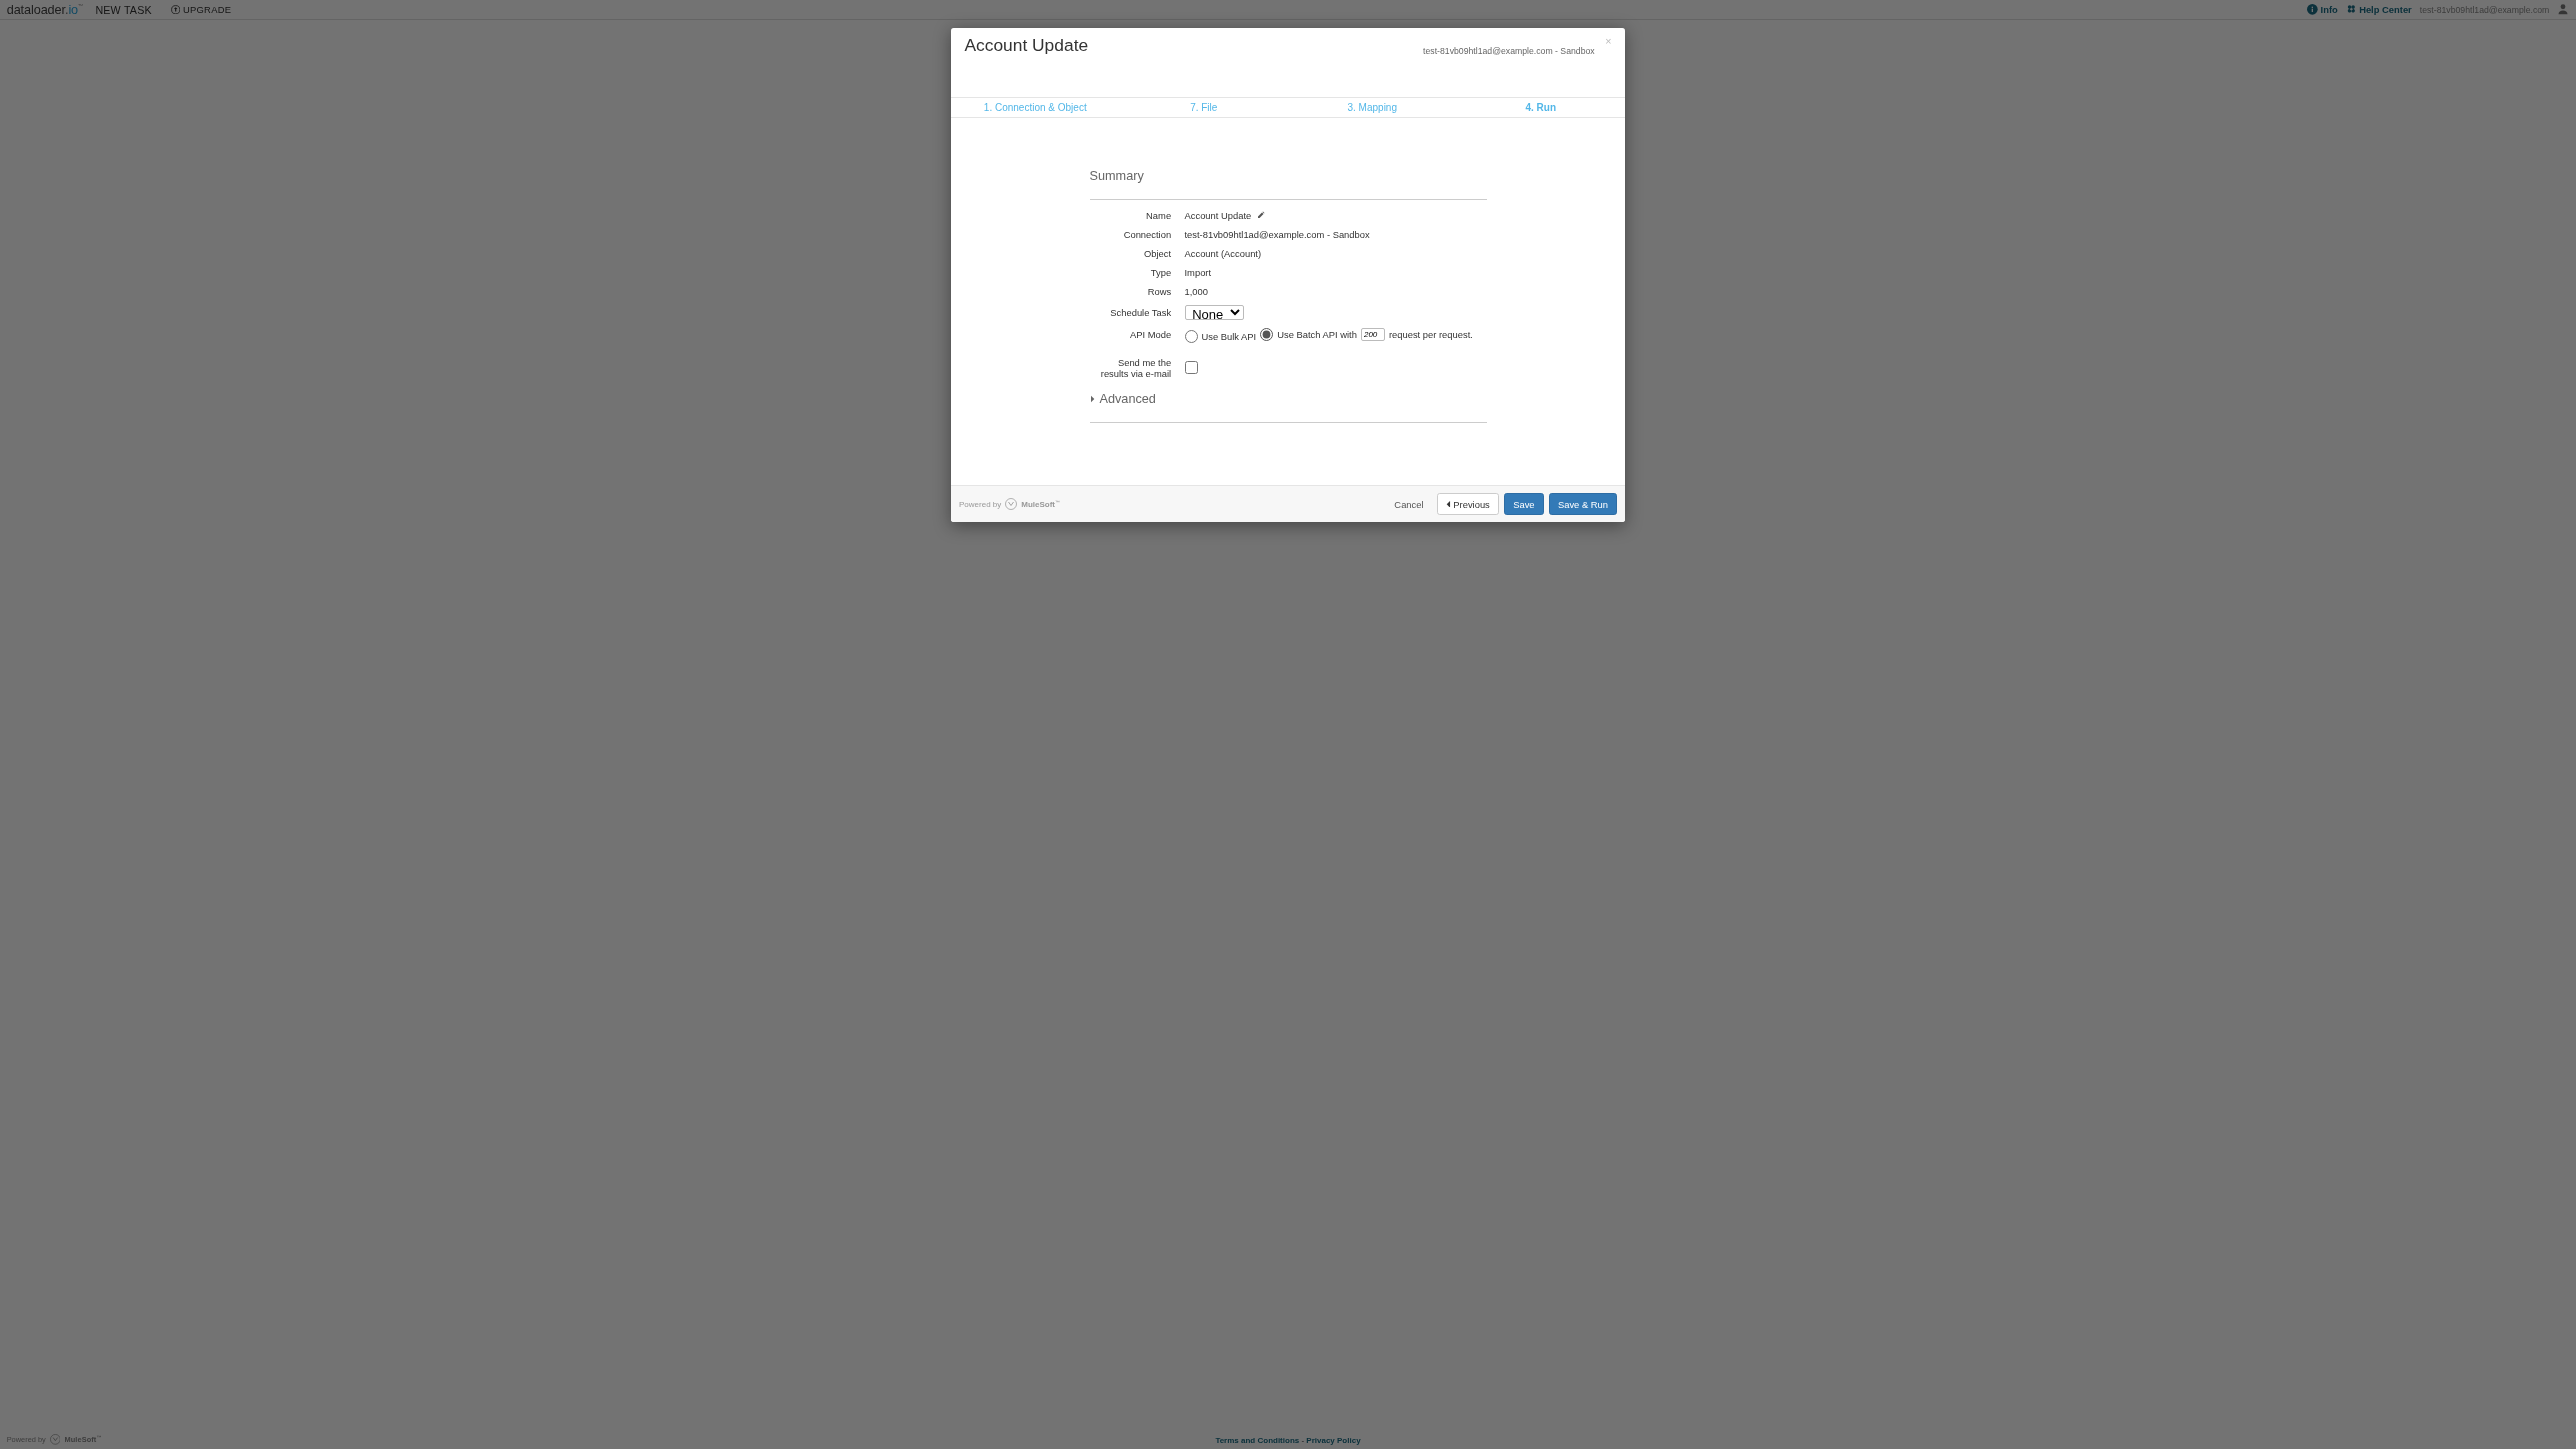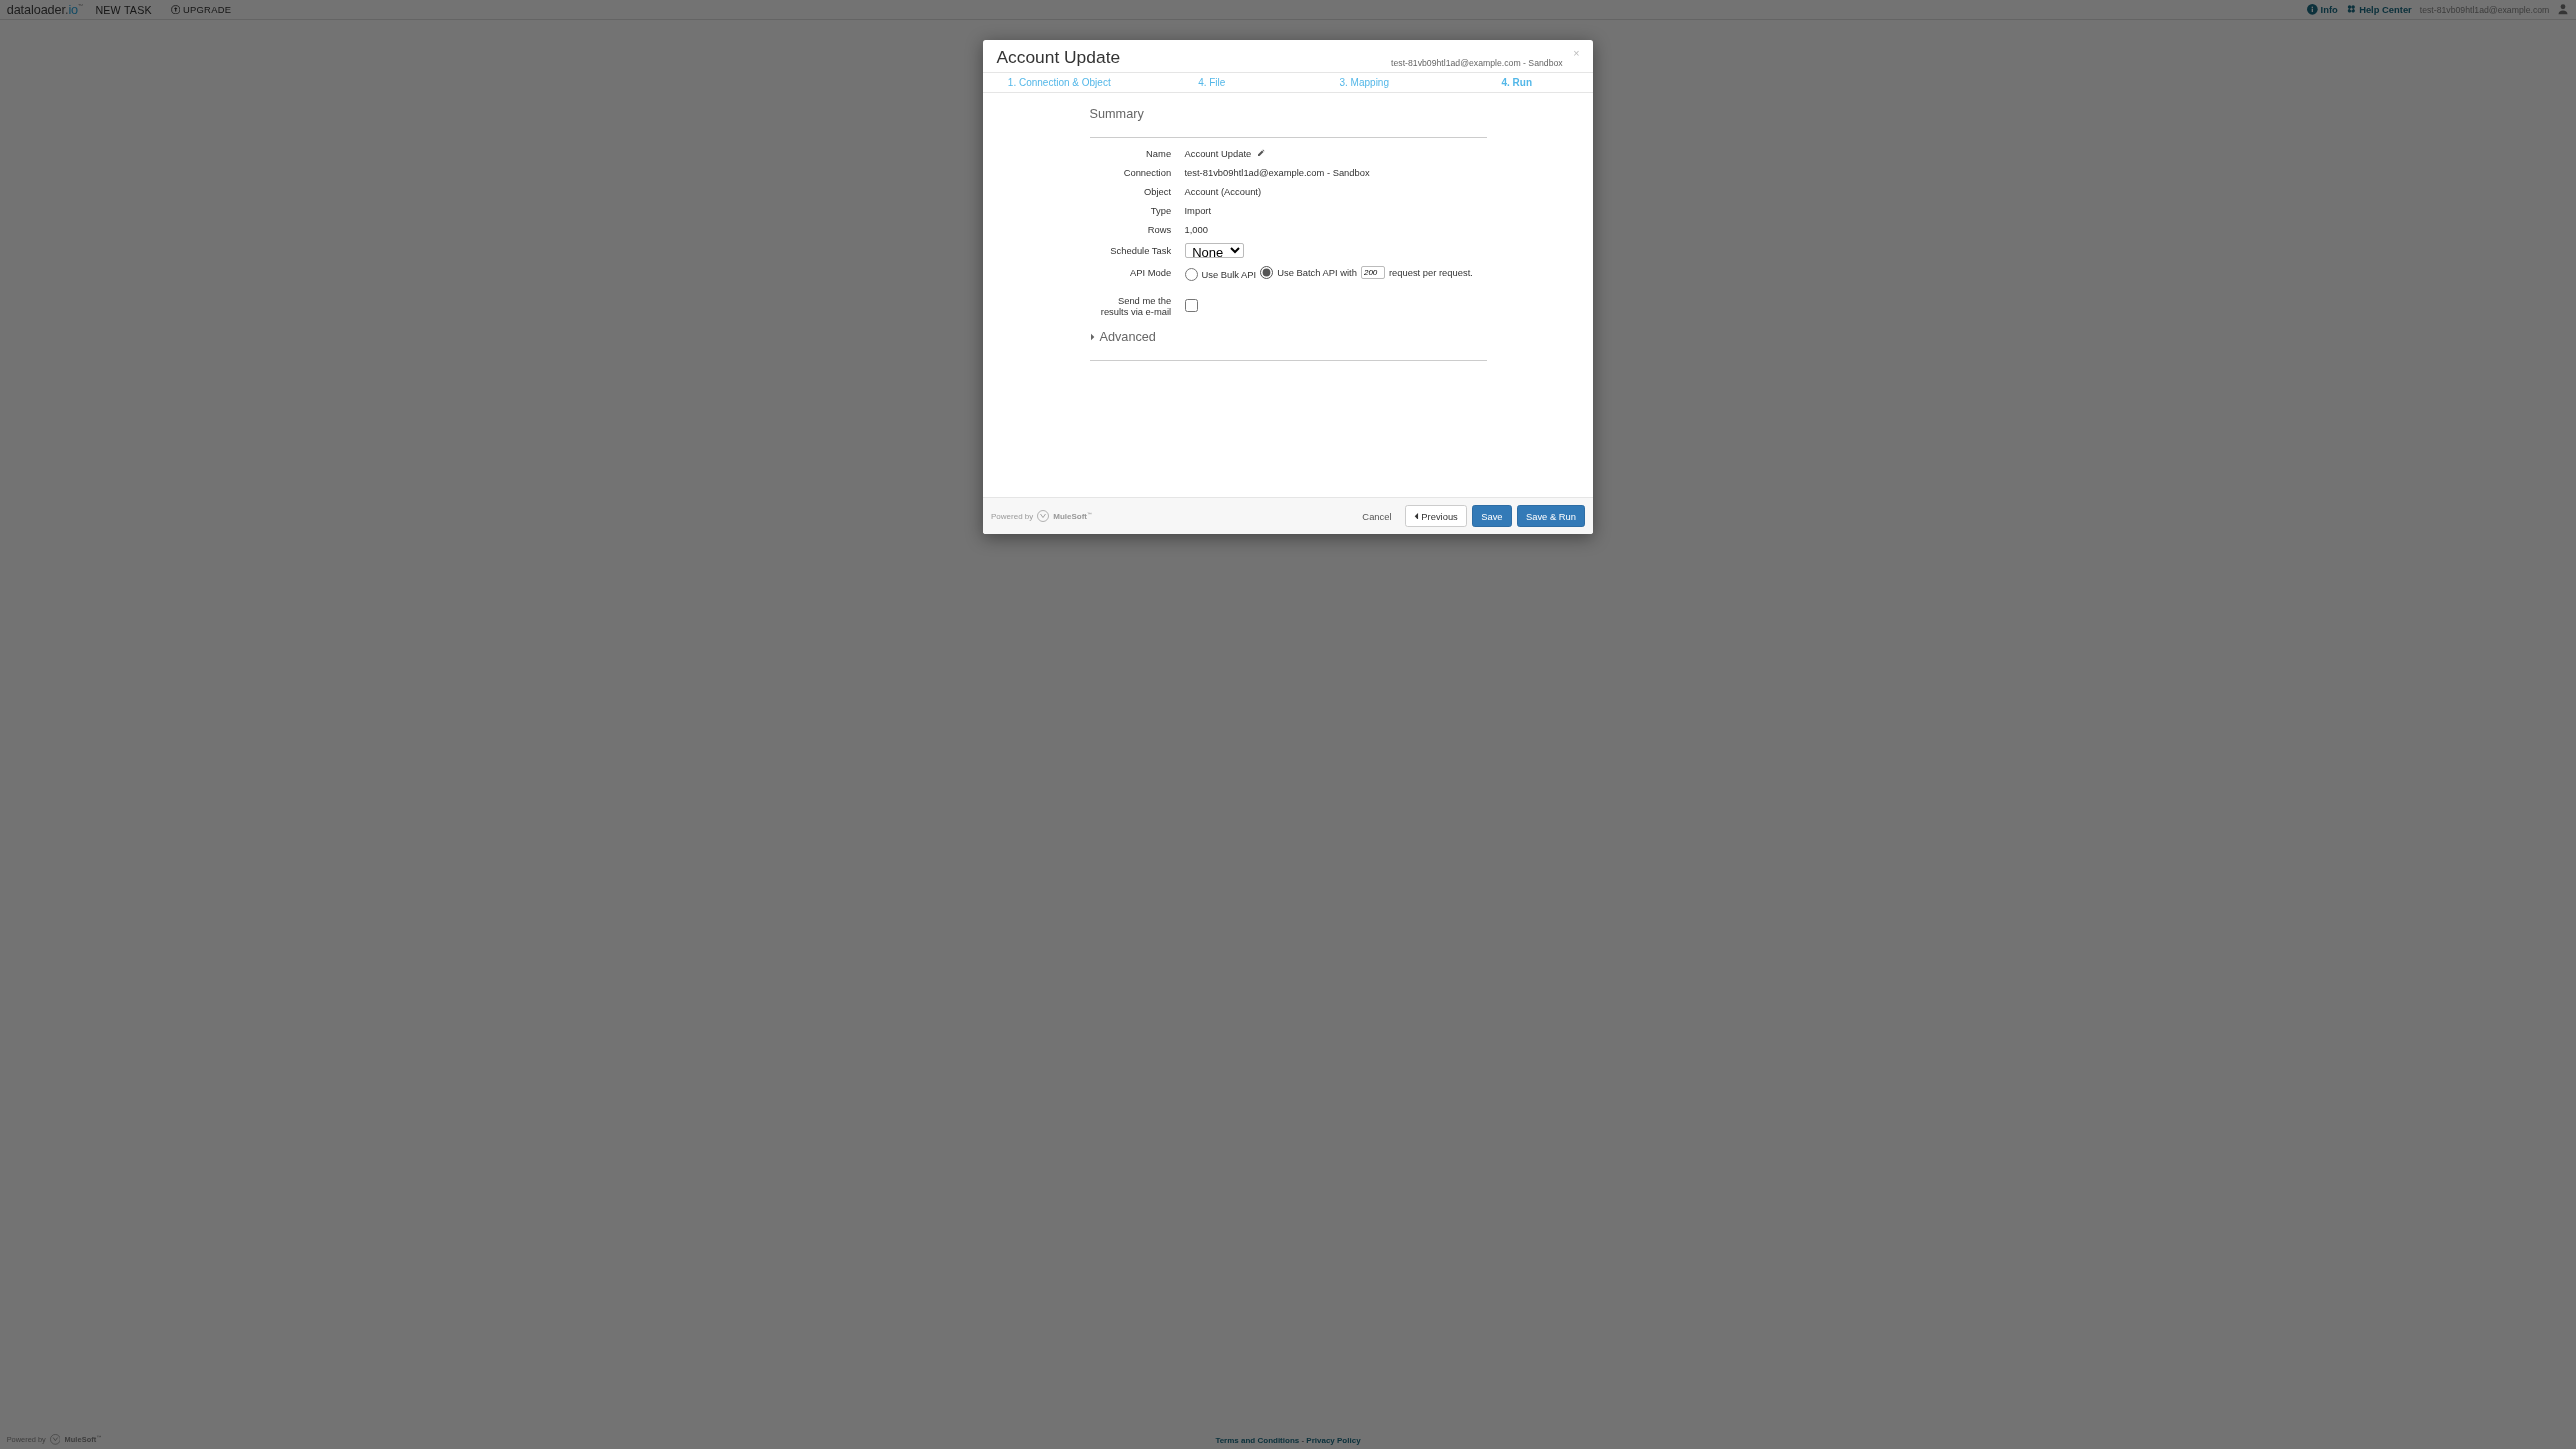--- a/index.html
+++ b/index.html
@@ -25,21 +25,21 @@
 .page-footer { position: absolute; bottom: 4px; width: 100%; text-align: center; font-size: 8px; }
 .page-footer .powered { position: absolute; left: 6.7px; bottom: 0; color: #888; display: flex; align-items: center; gap: 4px; font-size: 7.4px; }
 .page-footer .powered svg { width: 10.7px; height: 10.7px; fill: #888; }
 .page-footer .name { font-weight: 700; letter-spacing: 0.1px; }
 .page-footer .links a { color: #1b6d85; text-decoration: none; font-weight: 600; }
 
 
 .backdrop { position: absolute; inset: 0; background: rgba(0,0,0,0.55); }
 
 
-.modal { position: absolute; top: 40px; left: 50%; transform: translateX(-50%); width: 610px; height: 494px; background: #fff; border-radius: 2.7px; box-shadow: 0 3.4px 17px rgba(0,0,0,0.4); display: flex; flex-direction: column; }
+.modal { position: absolute; top: 28px; left: 50%; transform: translateX(-50%); width: 674px; height: 494px; background: #fff; border-radius: 2.7px; box-shadow: 0 3.4px 17px rgba(0,0,0,0.4); display: flex; flex-direction: column; gap: 37px; }
 .modal-header { padding: 6.7px 13.4px 4px 13.4px; display: flex; align-items: flex-end; }
 .modal-title { font-size: 17.4px; font-weight: 300; color: #333; }
 .modal-sub { margin-left: auto; font-size: 8.7px; color: #666; }
 .modal-close { margin-left: 10.7px; color: #bbb; font-size: 10.7px; line-height: 1; cursor: pointer; align-self: flex-start; margin-top: 1.3px; }
 
 .stepbar { border-top: 0.7px solid #e5e5e5; border-bottom: 0.7px solid #e5e5e5; display: flex; }
 .step { flex: 1; text-align: center; padding: 4px 0; font-size: 10px; color: #53b7e8; cursor: pointer; }
 .step.active { font-weight: 600; }
 
 .modal-body { flex: 1; overflow: auto; padding: 14.8px 13.4px 0 13.4px; }
@@ -132,21 +132,21 @@
 
 <div class="modal">
   <div class="modal-header">
     <span class="modal-title">Account Update</span>
     <span class="modal-sub">test-81vb09htl1ad@example.com - Sandbox</span>
     <span class="modal-close">×</span>
   </div>
 
   <div class="stepbar">
     <div class="step">1. Connection &amp; Object</div>
-    <div class="step">4. File</div>
+    <div class="step">7. File</div>
     <div class="step">3. Mapping</div>
     <div class="step active">4. Run</div>
   </div>
 
   <div class="modal-body">
     <div class="section">
       <div class="section-title">Summary</div>
 
       <div class="row">
         <div class="label">Name</div>

